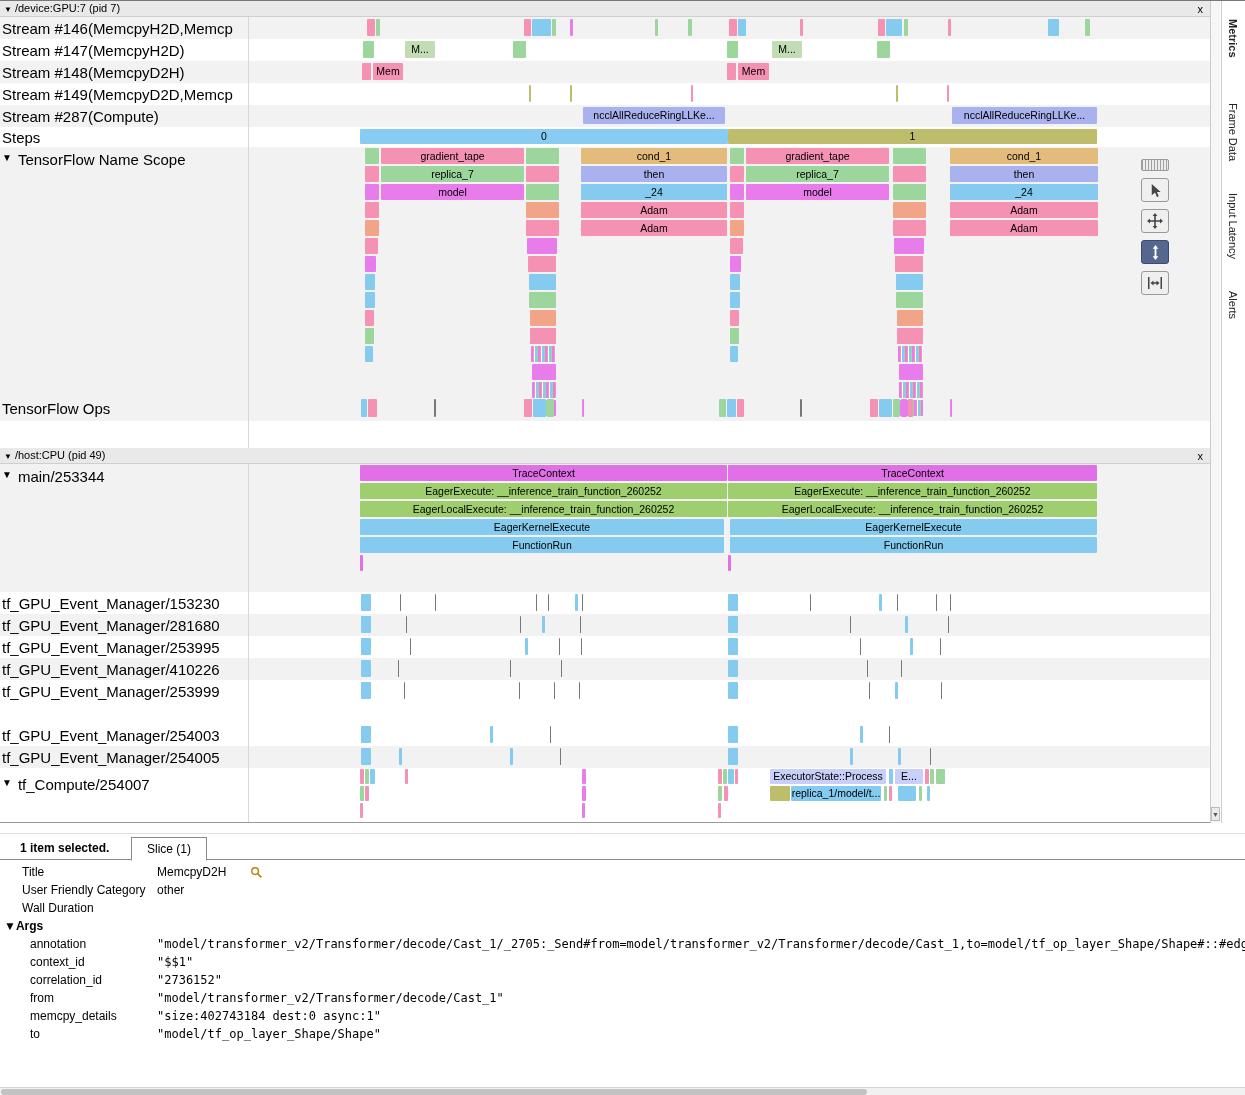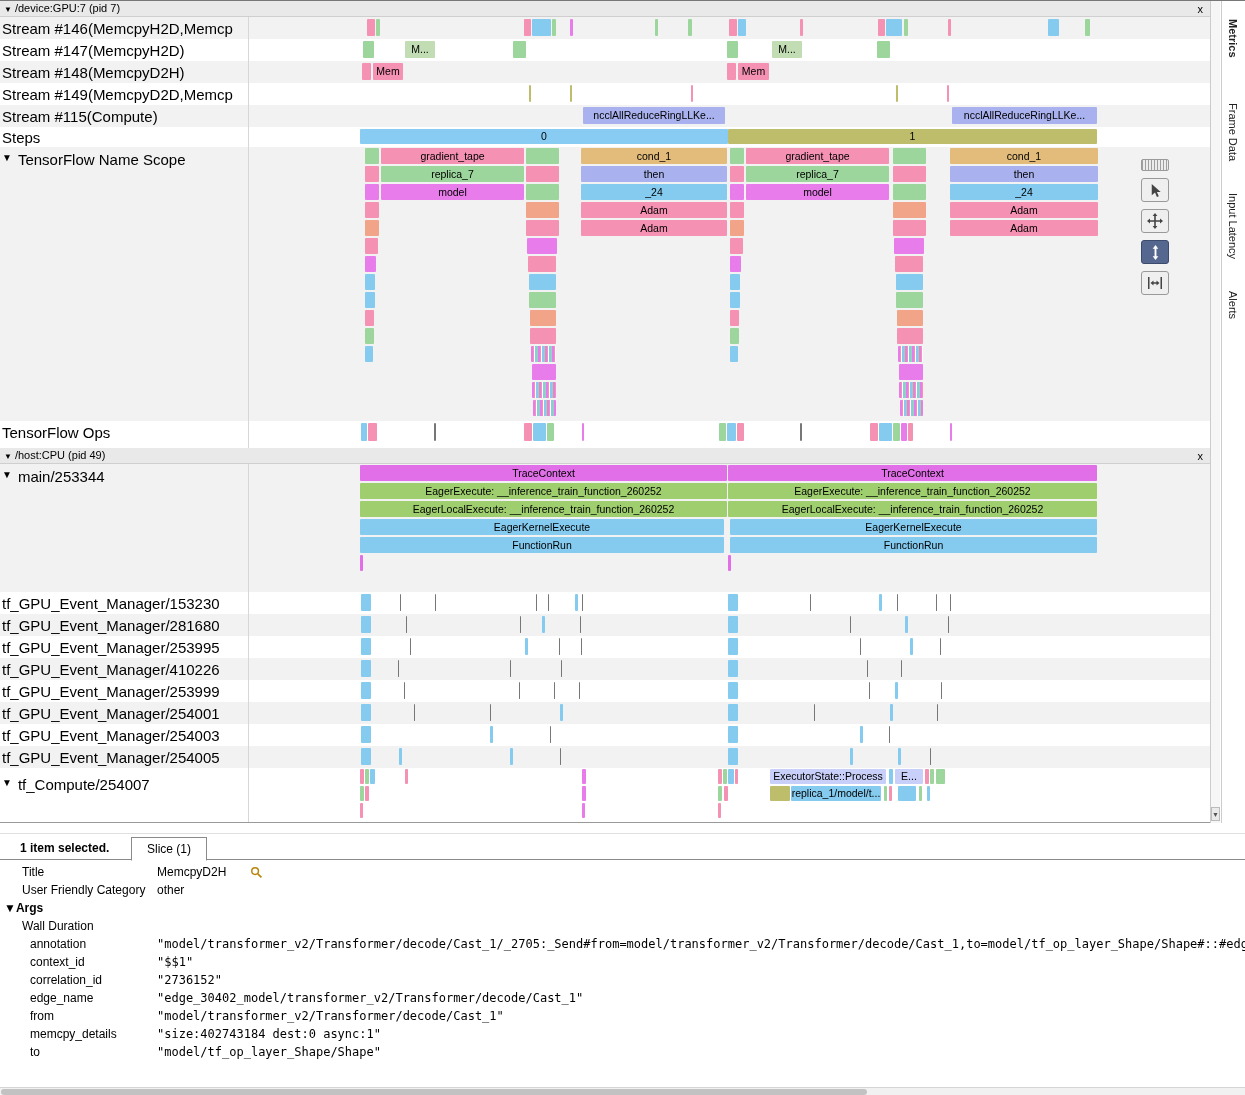--- a/index.html
+++ b/index.html
@@ -111,21 +111,21 @@
       <div class="tlabel">Stream #149(MemcpyD2D,Memcp</div>
       <div class="lane">
           <div class="bar" style="left: 281px; width: 2px; top: 2px; height: 17px; line-height: 17px; background: rgb(189, 189, 108);"></div>
           <div class="bar" style="left: 322px; width: 2px; top: 2px; height: 17px; line-height: 17px; background: rgb(189, 189, 108);"></div>
           <div class="bar" style="left: 443px; width: 2px; top: 2px; height: 17px; line-height: 17px; background: rgb(245, 145, 178);"></div>
           <div class="bar" style="left: 648px; width: 2px; top: 2px; height: 17px; line-height: 17px; background: rgb(189, 189, 108);"></div>
           <div class="bar" style="left: 699px; width: 2px; top: 2px; height: 17px; line-height: 17px; background: rgb(245, 145, 178);"></div>
         </div>
     </div>
     <div class="track alt" style="top:104px;height:22px">
-      <div class="tlabel">Stream #115(Compute)</div>
+      <div class="tlabel">Stream #287(Compute)</div>
       <div class="lane">
           <div class="bar" style="left: 335px; width: 142px; top: 2px; height: 17px; line-height: 17px; background: rgb(169, 178, 238);">ncclAllReduceRingLLKe...</div>
           <div class="bar" style="left: 704px; width: 145px; top: 2px; height: 17px; line-height: 17px; background: rgb(169, 178, 238);">ncclAllReduceRingLLKe...</div>
         </div>
     </div>
 
     <div class="track" style="top:126px;height:20px">
       <div class="tlabel">Steps</div>
       <div class="lane">
           <div class="bar" style="left: 112px; width: 368px; top: 2px; height: 15px; line-height: 15px; background: rgb(136, 204, 244);">0</div>
@@ -205,21 +205,21 @@
           <div class="bar stripes" style="left: 650px; width: 25px; top: 199px; height: 16px; line-height: 16px;"></div>
           <div class="bar" style="left: 284px; width: 24px; top: 217px; height: 16px; line-height: 16px; background: rgb(232, 124, 235);"></div>
           <div class="bar" style="left: 651px; width: 24px; top: 217px; height: 16px; line-height: 16px; background: rgb(232, 124, 235);"></div>
           <div class="bar stripes" style="left: 284px; width: 24px; top: 235px; height: 16px; line-height: 16px;"></div>
           <div class="bar stripes" style="left: 651px; width: 24px; top: 235px; height: 16px; line-height: 16px;"></div>
           <div class="bar stripes" style="left: 285px; width: 23px; top: 253px; height: 16px; line-height: 16px;"></div>
           <div class="bar stripes" style="left: 652px; width: 23px; top: 253px; height: 16px; line-height: 16px;"></div>
         </div>
     </div>
 
-    <div class="track" style="top:420px;height:23px">
+    <div class="track" style="top:396px;height:23px">
       <div class="tlabel">TensorFlow Ops</div>
       <div class="lane">
           <div class="bar" style="left: 113px; width: 6px; top: 2px; height: 18px; line-height: 18px; background: rgb(133, 203, 240);"></div>
           <div class="bar" style="left: 120px; width: 9px; top: 2px; height: 18px; line-height: 18px; background: rgb(245, 145, 178);"></div>
           <div class="bar tick" style="left: 186px; width: 2px; top: 2px; height: 18px; line-height: 18px;"></div>
           <div class="bar" style="left: 276px; width: 8px; top: 2px; height: 18px; line-height: 18px; background: rgb(245, 145, 178);"></div>
           <div class="bar" style="left: 285px; width: 13px; top: 2px; height: 18px; line-height: 18px; background: rgb(133, 203, 240);"></div>
           <div class="bar" style="left: 299px; width: 7px; top: 2px; height: 18px; line-height: 18px; background: rgb(156, 214, 156);"></div>
           <div class="bar" style="left: 334px; width: 2px; top: 2px; height: 18px; line-height: 18px; background: rgb(232, 124, 235);"></div>
           <div class="bar" style="left: 471px; width: 7px; top: 2px; height: 18px; line-height: 18px; background: rgb(156, 214, 156);"></div>
@@ -324,33 +324,20 @@
       <div class="lane">
           <div class="bar" style="left: 113px; width: 10px; top: 2px; height: 17px; line-height: 17px; background: rgb(133, 203, 240);"></div>
           <div class="bar tick" style="left: 156px; width: 1px; top: 2px; height: 17px; line-height: 17px;"></div>
           <div class="bar tick" style="left: 271px; width: 1px; top: 2px; height: 17px; line-height: 17px;"></div>
           <div class="bar tick" style="left: 306px; width: 1px; top: 2px; height: 17px; line-height: 17px;"></div>
           <div class="bar tick" style="left: 331px; width: 1px; top: 2px; height: 17px; line-height: 17px;"></div>
           <div class="bar" style="left: 480px; width: 10px; top: 2px; height: 17px; line-height: 17px; background: rgb(133, 203, 240);"></div>
           <div class="bar tick" style="left: 621px; width: 1px; top: 2px; height: 17px; line-height: 17px;"></div>
           <div class="bar" style="left: 647px; width: 3px; top: 2px; height: 17px; line-height: 17px; background: rgb(133, 203, 240);"></div>
           <div class="bar tick" style="left: 693px; width: 1px; top: 2px; height: 17px; line-height: 17px;"></div>
-        </div>
-    </div>
-    <div class="track alt" style="top:701px;height:22px">
-      <div class="tlabel">tf_GPU_Event_Manager/254001</div>
-      <div class="lane">
-          <div class="bar" style="left: 113px; width: 10px; top: 2px; height: 17px; line-height: 17px; background: rgb(133, 203, 240);"></div>
-          <div class="bar tick" style="left: 166px; width: 1px; top: 2px; height: 17px; line-height: 17px;"></div>
-          <div class="bar tick" style="left: 242px; width: 1px; top: 2px; height: 17px; line-height: 17px;"></div>
-          <div class="bar" style="left: 312px; width: 3px; top: 2px; height: 17px; line-height: 17px; background: rgb(133, 203, 240);"></div>
-          <div class="bar" style="left: 480px; width: 10px; top: 2px; height: 17px; line-height: 17px; background: rgb(133, 203, 240);"></div>
-          <div class="bar tick" style="left: 566px; width: 1px; top: 2px; height: 17px; line-height: 17px;"></div>
-          <div class="bar" style="left: 642px; width: 3px; top: 2px; height: 17px; line-height: 17px; background: rgb(133, 203, 240);"></div>
-          <div class="bar tick" style="left: 689px; width: 1px; top: 2px; height: 17px; line-height: 17px;"></div>
         </div>
     </div>
     <div class="track" style="top:723px;height:22px">
       <div class="tlabel">tf_GPU_Event_Manager/254003</div>
       <div class="lane">
           <div class="bar" style="left: 113px; width: 10px; top: 2px; height: 17px; line-height: 17px; background: rgb(133, 203, 240);"></div>
           <div class="bar" style="left: 242px; width: 3px; top: 2px; height: 17px; line-height: 17px; background: rgb(133, 203, 240);"></div>
           <div class="bar tick" style="left: 302px; width: 1px; top: 2px; height: 17px; line-height: 17px;"></div>
           <div class="bar" style="left: 480px; width: 10px; top: 2px; height: 17px; line-height: 17px; background: rgb(133, 203, 240);"></div>
           <div class="bar" style="left: 612px; width: 3px; top: 2px; height: 17px; line-height: 17px; background: rgb(133, 203, 240);"></div>
@@ -459,42 +446,38 @@
           <svg width="13" height="13" viewBox="0 0 14 14">
               <circle cx="5.5" cy="5.5" r="3.6" fill="none" stroke="#b8860b" stroke-width="1.6"></circle>
               <line x1="8.4" y1="8.4" x2="12.3" y2="12.3" stroke="#b8860b" stroke-width="1.8"></line>
             </svg>
         </span>
       </div>
       <div class="prow">
         <span class="plabel">User Friendly Category</span>
         <span class="pvalue">other</span>
       </div>
-      <div class="prow args-row">
-        <span class="plabel">▼Args</span>
-      </div>
       <div class="prow">
         <span class="plabel">Wall Duration</span>
         <span class="pvalue"></span>
       </div>
+      <div class="prow args-row">
+        <span class="plabel">▼Args</span>
+      </div>
       <div class="prow arg">
         <span class="plabel">annotation</span>
         <span class="pvalue mono">"model/transformer_v2/Transformer/decode/Cast_1/_2705:_Send#from=model/transformer_v2/Transformer/decode/Cast_1,to=model/tf_op_layer_Shape/Shape#::#edg</span>
       </div>
       <div class="prow arg">
         <span class="plabel">context_id</span>
         <span class="pvalue mono">"$$1"</span>
       </div>
       <div class="prow arg">
         <span class="plabel">correlation_id</span>
         <span class="pvalue mono">"2736152"</span>
-      </div>
-      <div class="prow arg">
-        <span class="plabel">edge_name</span>
-        <span class="pvalue mono">"edge_30402_model/transformer_v2/Transformer/decode/Cast_1"</span>
       </div>
       <div class="prow arg">
         <span class="plabel">from</span>
         <span class="pvalue mono">"model/transformer_v2/Transformer/decode/Cast_1"</span>
       </div>
       <div class="prow arg">
         <span class="plabel">memcpy_details</span>
         <span class="pvalue mono">"size:402743184 dest:0 async:1"</span>
       </div>
       <div class="prow arg">

